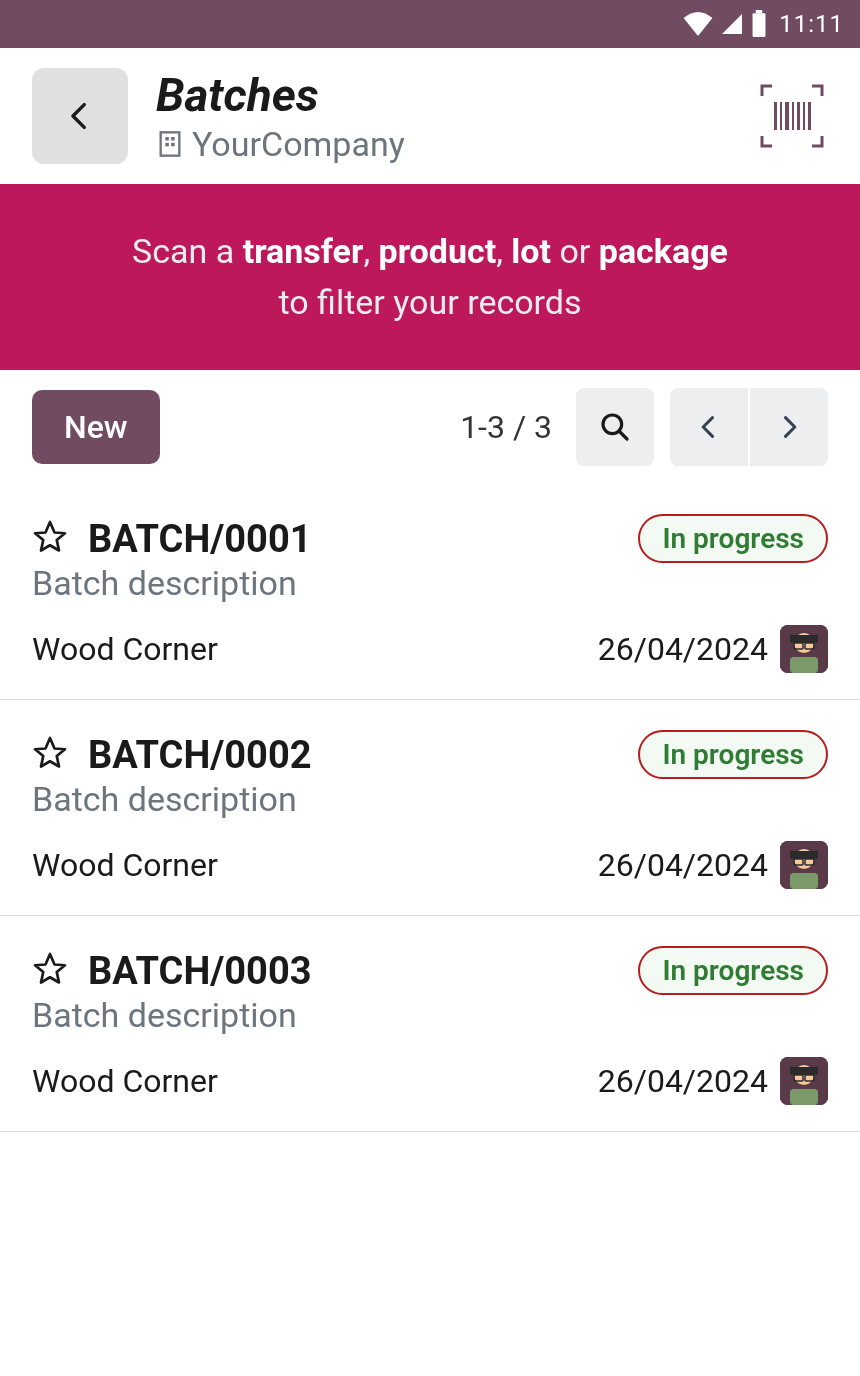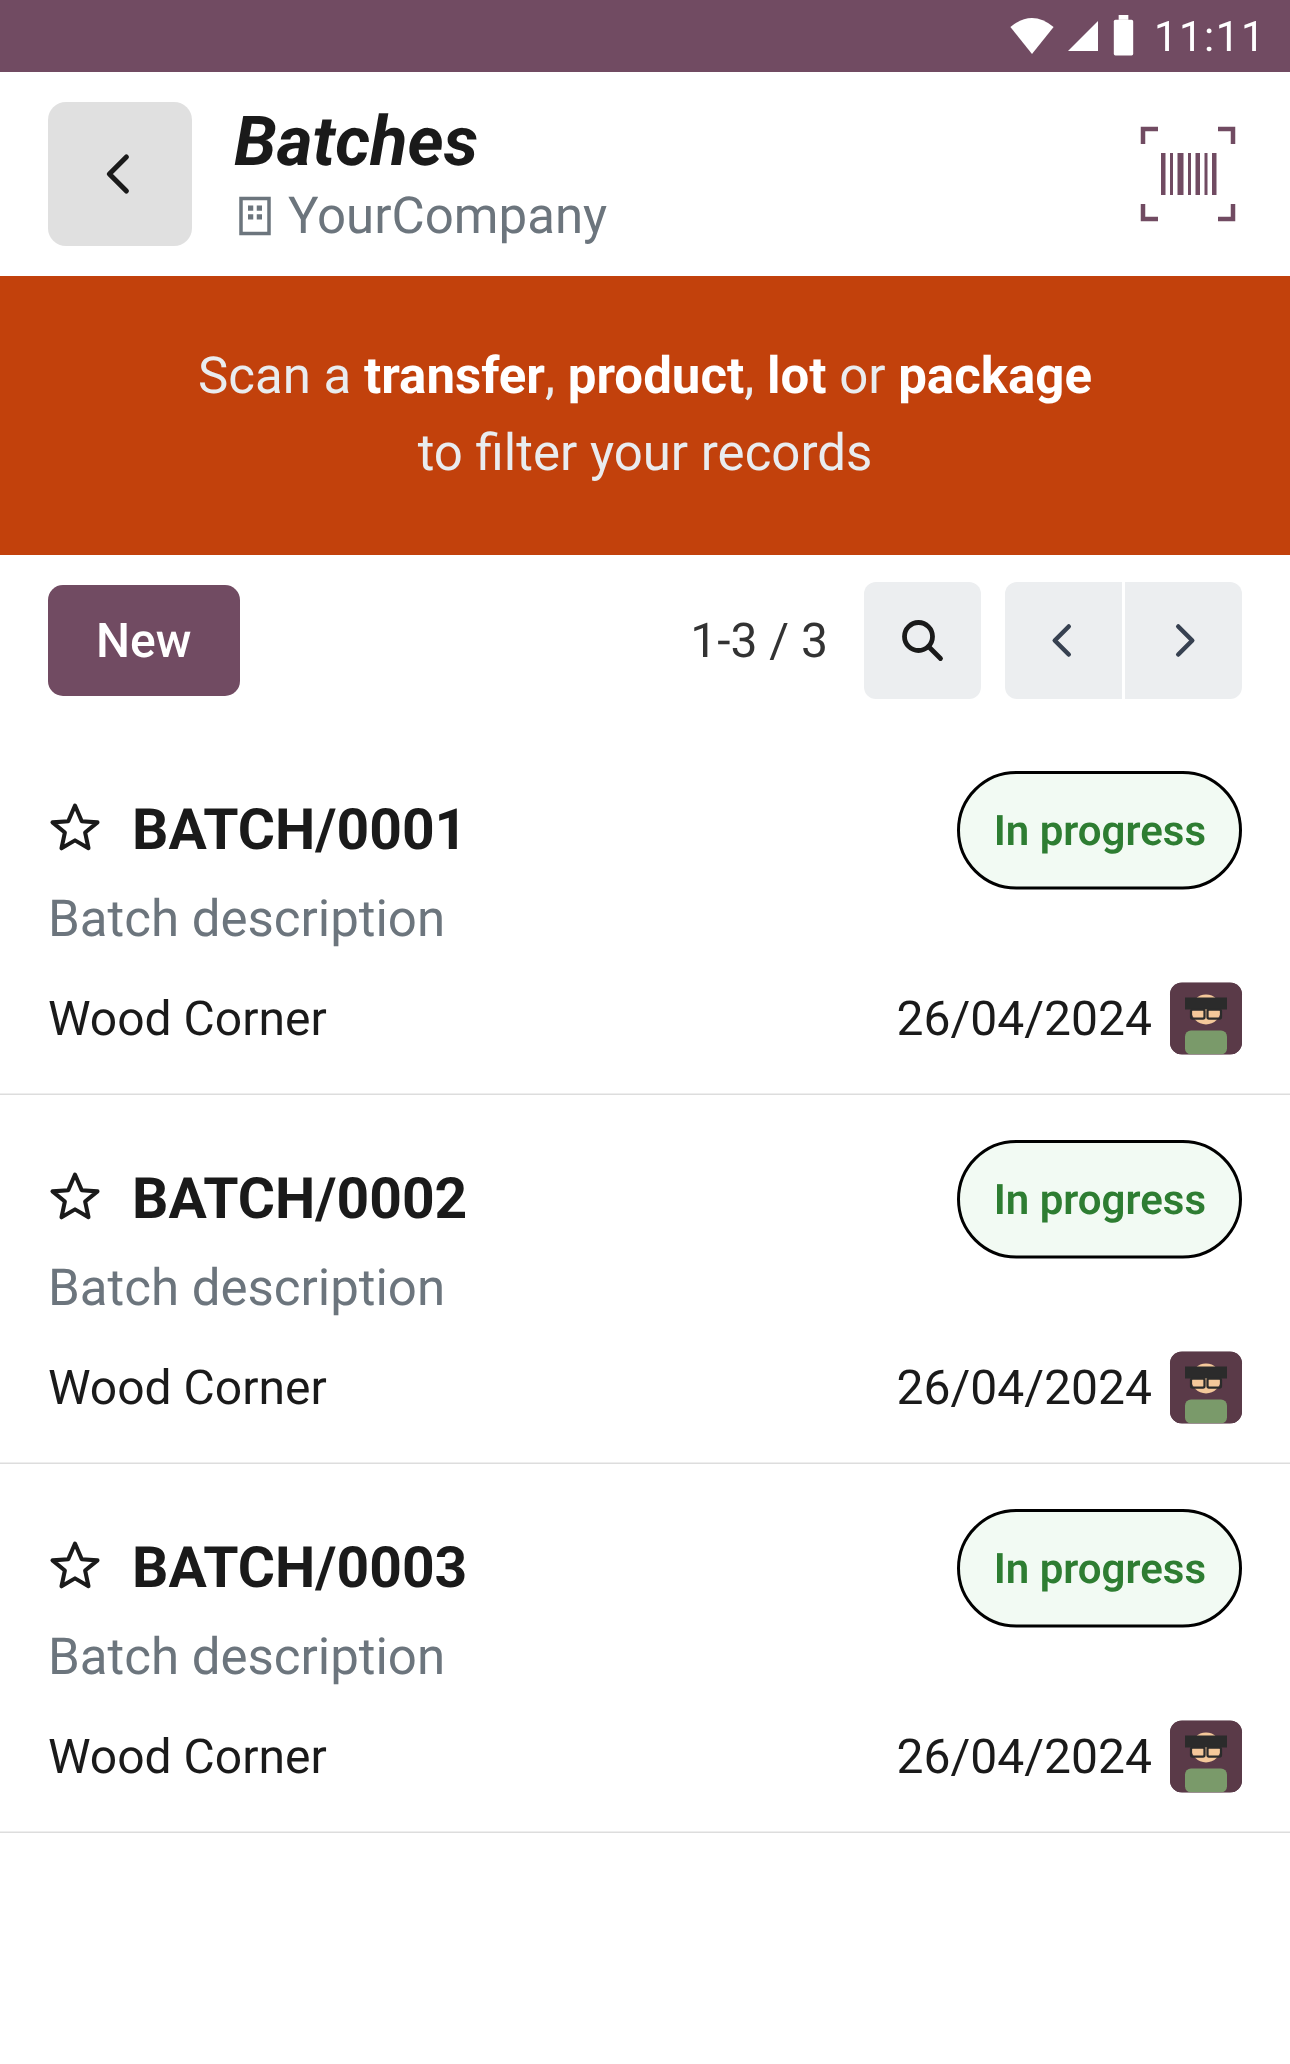--- a/index.html
+++ b/index.html
@@ -1,36 +1,36 @@
 <!DOCTYPE html>
 <html><head>
 <meta charset="utf-8">
 <style>
 * { box-sizing: border-box; margin: 0; padding: 0; }
 html, body { width: 860px; height: 1376px; font-family: -apple-system, BlinkMacSystemFont, "Segoe UI", Roboto, sans-serif; background: #fff; color: #1a1a1a; }
 .status-bar {
   height: 48px; background: #714B62; color: #fff;
   display: flex; align-items: center; justify-content: flex-end;
-  padding: 0 16px; font-size: 28px; gap: 6px;
+  padding: 0 16px; font-size: 24px; gap: 6px;
 }
 .status-bar .time { font-weight: 400; letter-spacing: 1px; margin-left: 6px; }
 .wifi-icon, .signal-icon, .battery-icon { display: inline-flex; align-items: center; }
 .header {
   display: flex; align-items: center; padding: 20px 24px 20px 32px; gap: 28px;
 }
 .back-btn {
   width: 96px; height: 96px; background: #e0e0e0; border-radius: 12px;
   display: flex; align-items: center; justify-content: center; cursor: pointer;
 }
 .header-titles { flex: 1; }
 .header-title { font-size: 46px; font-weight: 700; color: #1a1a1a; font-style: italic; }
 .header-subtitle { font-size: 34px; color: #6c757d; display: flex; align-items: center; gap: 8px; margin-top: 2px; }
 .scan-btn { display: flex; align-items: center; justify-content: center; cursor: pointer; padding: 8px; }
 .scan-banner {
-  background: #c2410c; color: #e9ecef; text-align: center;
+  background: #be185d; color: #e9ecef; text-align: center;
   padding: 42px 32px; font-size: 34px; line-height: 1.5;
 }
 .scan-banner b { font-weight: 700; color: #fff; }
 .toolbar {
   display: flex; align-items: center; padding: 18px 32px; gap: 16px;
 }
 .new-btn {
   background: #714B62; color: #fff; font-size: 32px; font-weight: 500;
   padding: 18px 32px; border-radius: 10px; cursor: pointer;
 }
@@ -43,22 +43,22 @@
 .pager { display: flex; gap: 2px; }
 .pager .sq-btn { border-radius: 0; }
 .pager .sq-btn:first-child { border-radius: 8px 0 0 8px; }
 .pager .sq-btn:last-child { border-radius: 0 8px 8px 0; }
 .list { }
 .list-item { padding: 30px 32px 26px 32px; border-bottom: 1px solid #ddd; }
 .row1 { display: flex; align-items: center; gap: 20px; }
 .star-icon { flex-shrink: 0; cursor: pointer; }
 .item-name { font-size: 38px; font-weight: 700; flex: 1; }
 .badge {
-  border: 2px solid #000000; color: #2e7d32; background: #f2faf3;
-  border-radius: 100px; padding: 21px 22px; font-size: 28px; font-weight: 600;
+  border: 2px solid #b91c1c; color: #2e7d32; background: #f2faf3;
+  border-radius: 100px; padding: 6px 22px; font-size: 28px; font-weight: 600;
 }
 .row2 { font-size: 34px; color: #6c757d; }
 .row3 { display: flex; align-items: center; margin-top: 22px; gap: 12px; }
 .partner { font-size: 32px; flex: 1; }
 .date { font-size: 32px; }
 .avatar {
   width: 48px; height: 48px; border-radius: 8px; background: #5a3a48;
   display: flex; align-items: center; justify-content: center; overflow: hidden;
 }
 .avatar svg { width: 100%; height: 100%; }

